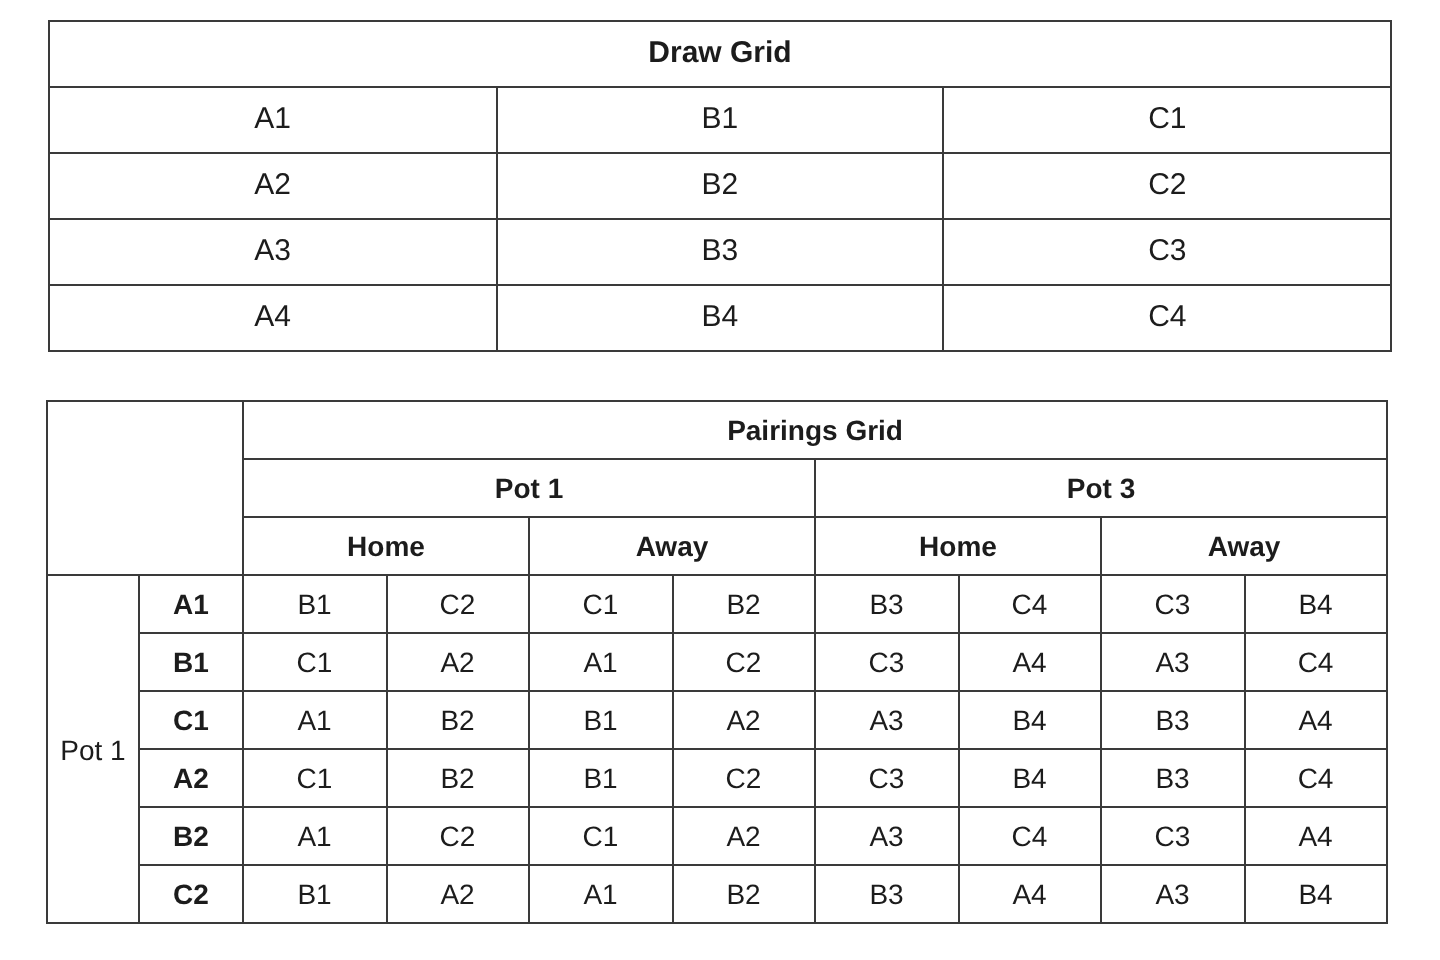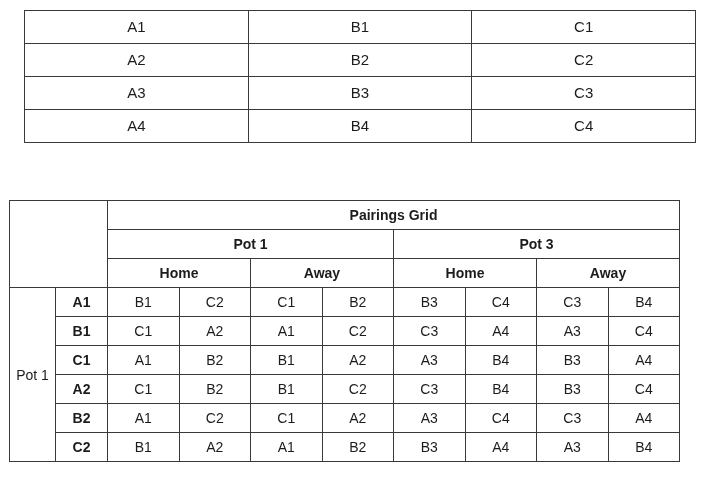--- a/index.html
+++ b/index.html
@@ -47,21 +47,21 @@
   table.grid th.title {
     font-weight: bold;
     font-size: 15px;
     height: 32px;
     line-height: 32px;
   }
 
   
   .pair-wrap {
     position: absolute;
-    left: 9px;
+    left: 23px;
     top: 200px;
     width: 608px;
   }
   table.pair {
     border-collapse: collapse;
     table-layout: fixed;
     width: 100%;
   }
   table.pair td, table.pair th {
     border: 1px solid #3a3a3a;
@@ -92,20 +92,23 @@
 </style>
 </head>
 <body>
 
 <div class="page">
 
   <div class="draw-wrap">
     <table class="grid">
       <tbody>
         <tr>
+          <th class="title" colspan="3">Draw Grid</th>
+        </tr>
+        <tr>
           <td>A1</td>
           <td>B1</td>
           <td>C1</td>
         </tr>
         <tr>
           <td>A2</td>
           <td>B2</td>
           <td>C2</td>
         </tr>
         <tr>

